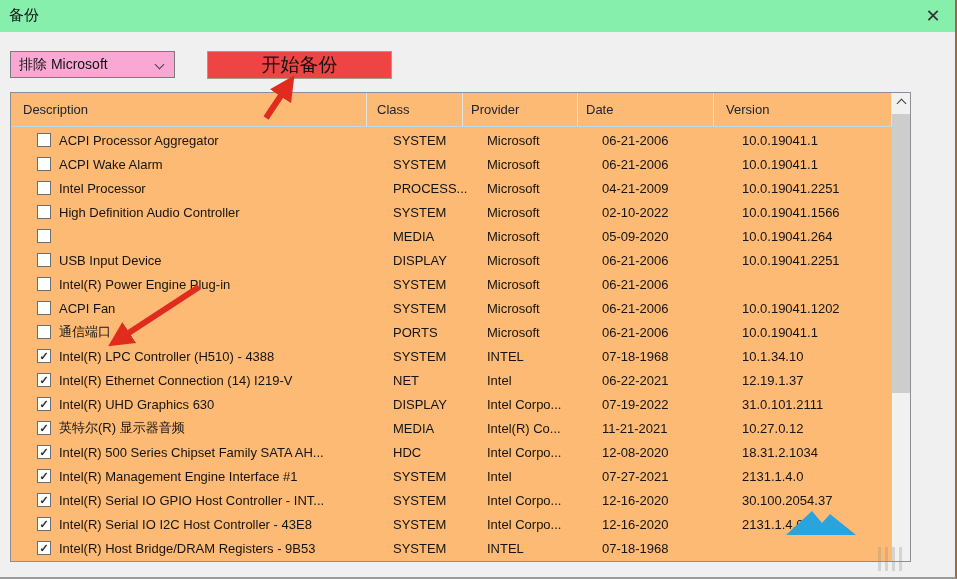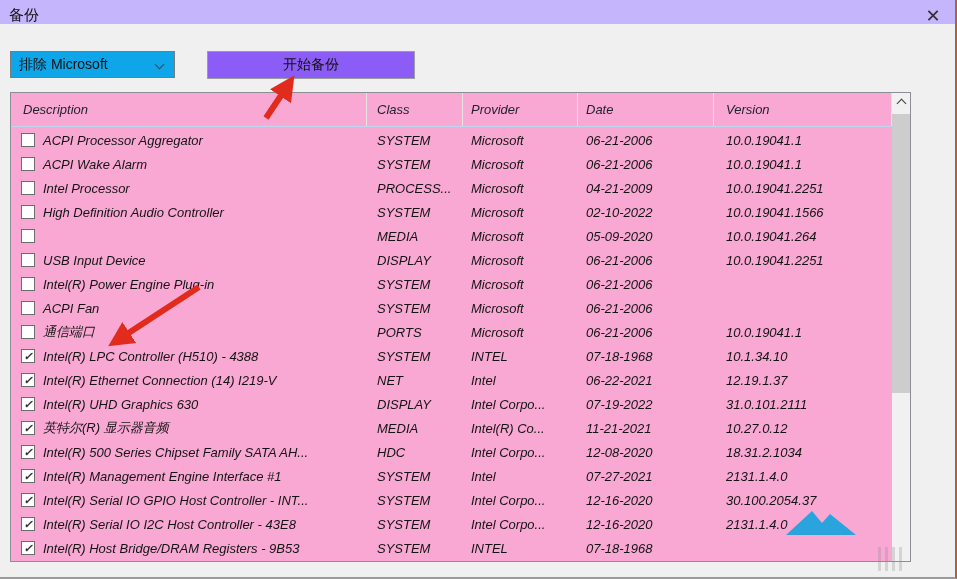--- a/index.html
+++ b/index.html
@@ -2,58 +2,58 @@
 <html><head>
 <meta charset="utf-8">
 <style>
   html,body{margin:0;padding:0;background:#fff;}
   *{box-sizing:border-box;}
   .window{
     position:relative;width:957px;height:579px;background:#f0f0f0;
     font-family:"Liberation Sans",sans-serif;overflow:hidden;
     border-right:2px solid #a8653a;border-bottom:2px solid #9a9a9a;
   }
-  .titlebar{position:absolute;top:0;left:0;right:0;height:24px;background:#c4b5fd;}
+  .titlebar{position:absolute;top:0;left:0;right:0;height:32px;background:#86efac;}
   .title{position:absolute;left:9px;top:6px;font-size:15px;color:#111;}
   .close-btn{
     position:absolute;right:4px;top:2px;width:36px;height:28px;
     display:flex;align-items:center;justify-content:center;
     font-size:18px;color:#333;cursor:default;
   }
   .combo{
     position:absolute;left:10px;top:51px;width:165px;height:27px;
-    background:#0ea5e9;border:1px solid #7a7a7a;display:flex;align-items:center;
+    background:#f9a8d4;border:1px solid #7a7a7a;display:flex;align-items:center;
     padding:0 8px;font-size:14px;color:#111;
   }
   .combo .chev{
     position:absolute;right:11px;top:9px;width:7px;height:7px;
     border-right:1.6px solid #444;border-bottom:1.6px solid #444;
     transform:rotate(45deg);
   }
   .btn{
-    position:absolute;left:207px;top:51px;width:208px;height:28px;
-    background:#8b5cf6;border:1px solid #9d9d9d;font-size:14px;color:#111;
+    position:absolute;left:207px;top:51px;width:185px;height:28px;
+    background:#ef4444;border:1px solid #9d9d9d;font-size:19px;color:#111;
     font-family:"Liberation Sans",sans-serif;display:flex;align-items:center;justify-content:center;
   }
   .list{
     position:absolute;left:10px;top:92px;width:901px;height:470px;
-    background:#f9a8d4;border:1px solid #8b8f94;font-style:italic;
+    background:#fdba74;border:1px solid #8b8f94;
   }
   .lv-header{
     display:flex;height:34px;align-items:center;font-size:13px;color:#23232e;
     border-bottom:1px solid #bcd7ef;width:881px;
   }
   .hcell{height:100%;display:flex;align-items:center;border-right:1px solid #e4e4e4;}
   .cell{white-space:nowrap;overflow:hidden;}
   .c-desc{width:356px;padding-left:12px;}
   .c-class{width:96px;padding-left:10px;}
   .c-prov{width:115px;padding-left:8px;}
   .c-date{width:136px;padding-left:8px;}
   .c-ver{flex:1;padding-left:12px;}
-  .rows{position:absolute;top:35px;left:0;width:881px;}
+  .rows{position:absolute;top:35px;left:16px;width:881px;}
   .row{display:flex;height:24px;align-items:center;font-size:13px;color:#141414;}
   .row .c-desc{display:flex;align-items:center;padding-left:10px;}
   .checkbox{
     width:14px;height:14px;border:1px solid #6e6e6e;background:#fff;
     margin-right:8px;flex:0 0 auto;display:flex;align-items:center;justify-content:center;
     font-size:11px;font-weight:700;color:#2f2f2f;line-height:1;
   }
   .scrollbar{
     position:absolute;top:0;right:0;width:18px;height:468px;background:#f1f1f1;
   }
@@ -167,20 +167,21 @@
           <span class="cell c-date">06-21-2006</span>
         </div>
         <div class="row">
           <span class="cell c-desc">
             <span class="checkbox"></span>
             <span class="dtext">ACPI Fan</span>
           </span>
           <span class="cell c-class">SYSTEM</span>
           <span class="cell c-prov">Microsoft</span>
           <span class="cell c-date">06-21-2006</span>
+          <span class="cell c-ver">10.0.19041.1202</span>
         </div>
         <div class="row">
           <span class="cell c-desc">
             <span class="checkbox"></span>
             <span class="dtext">通信端口</span>
           </span>
           <span class="cell c-class">PORTS</span>
           <span class="cell c-prov">Microsoft</span>
           <span class="cell c-date">06-21-2006</span>
           <span class="cell c-ver">10.0.19041.1</span>

